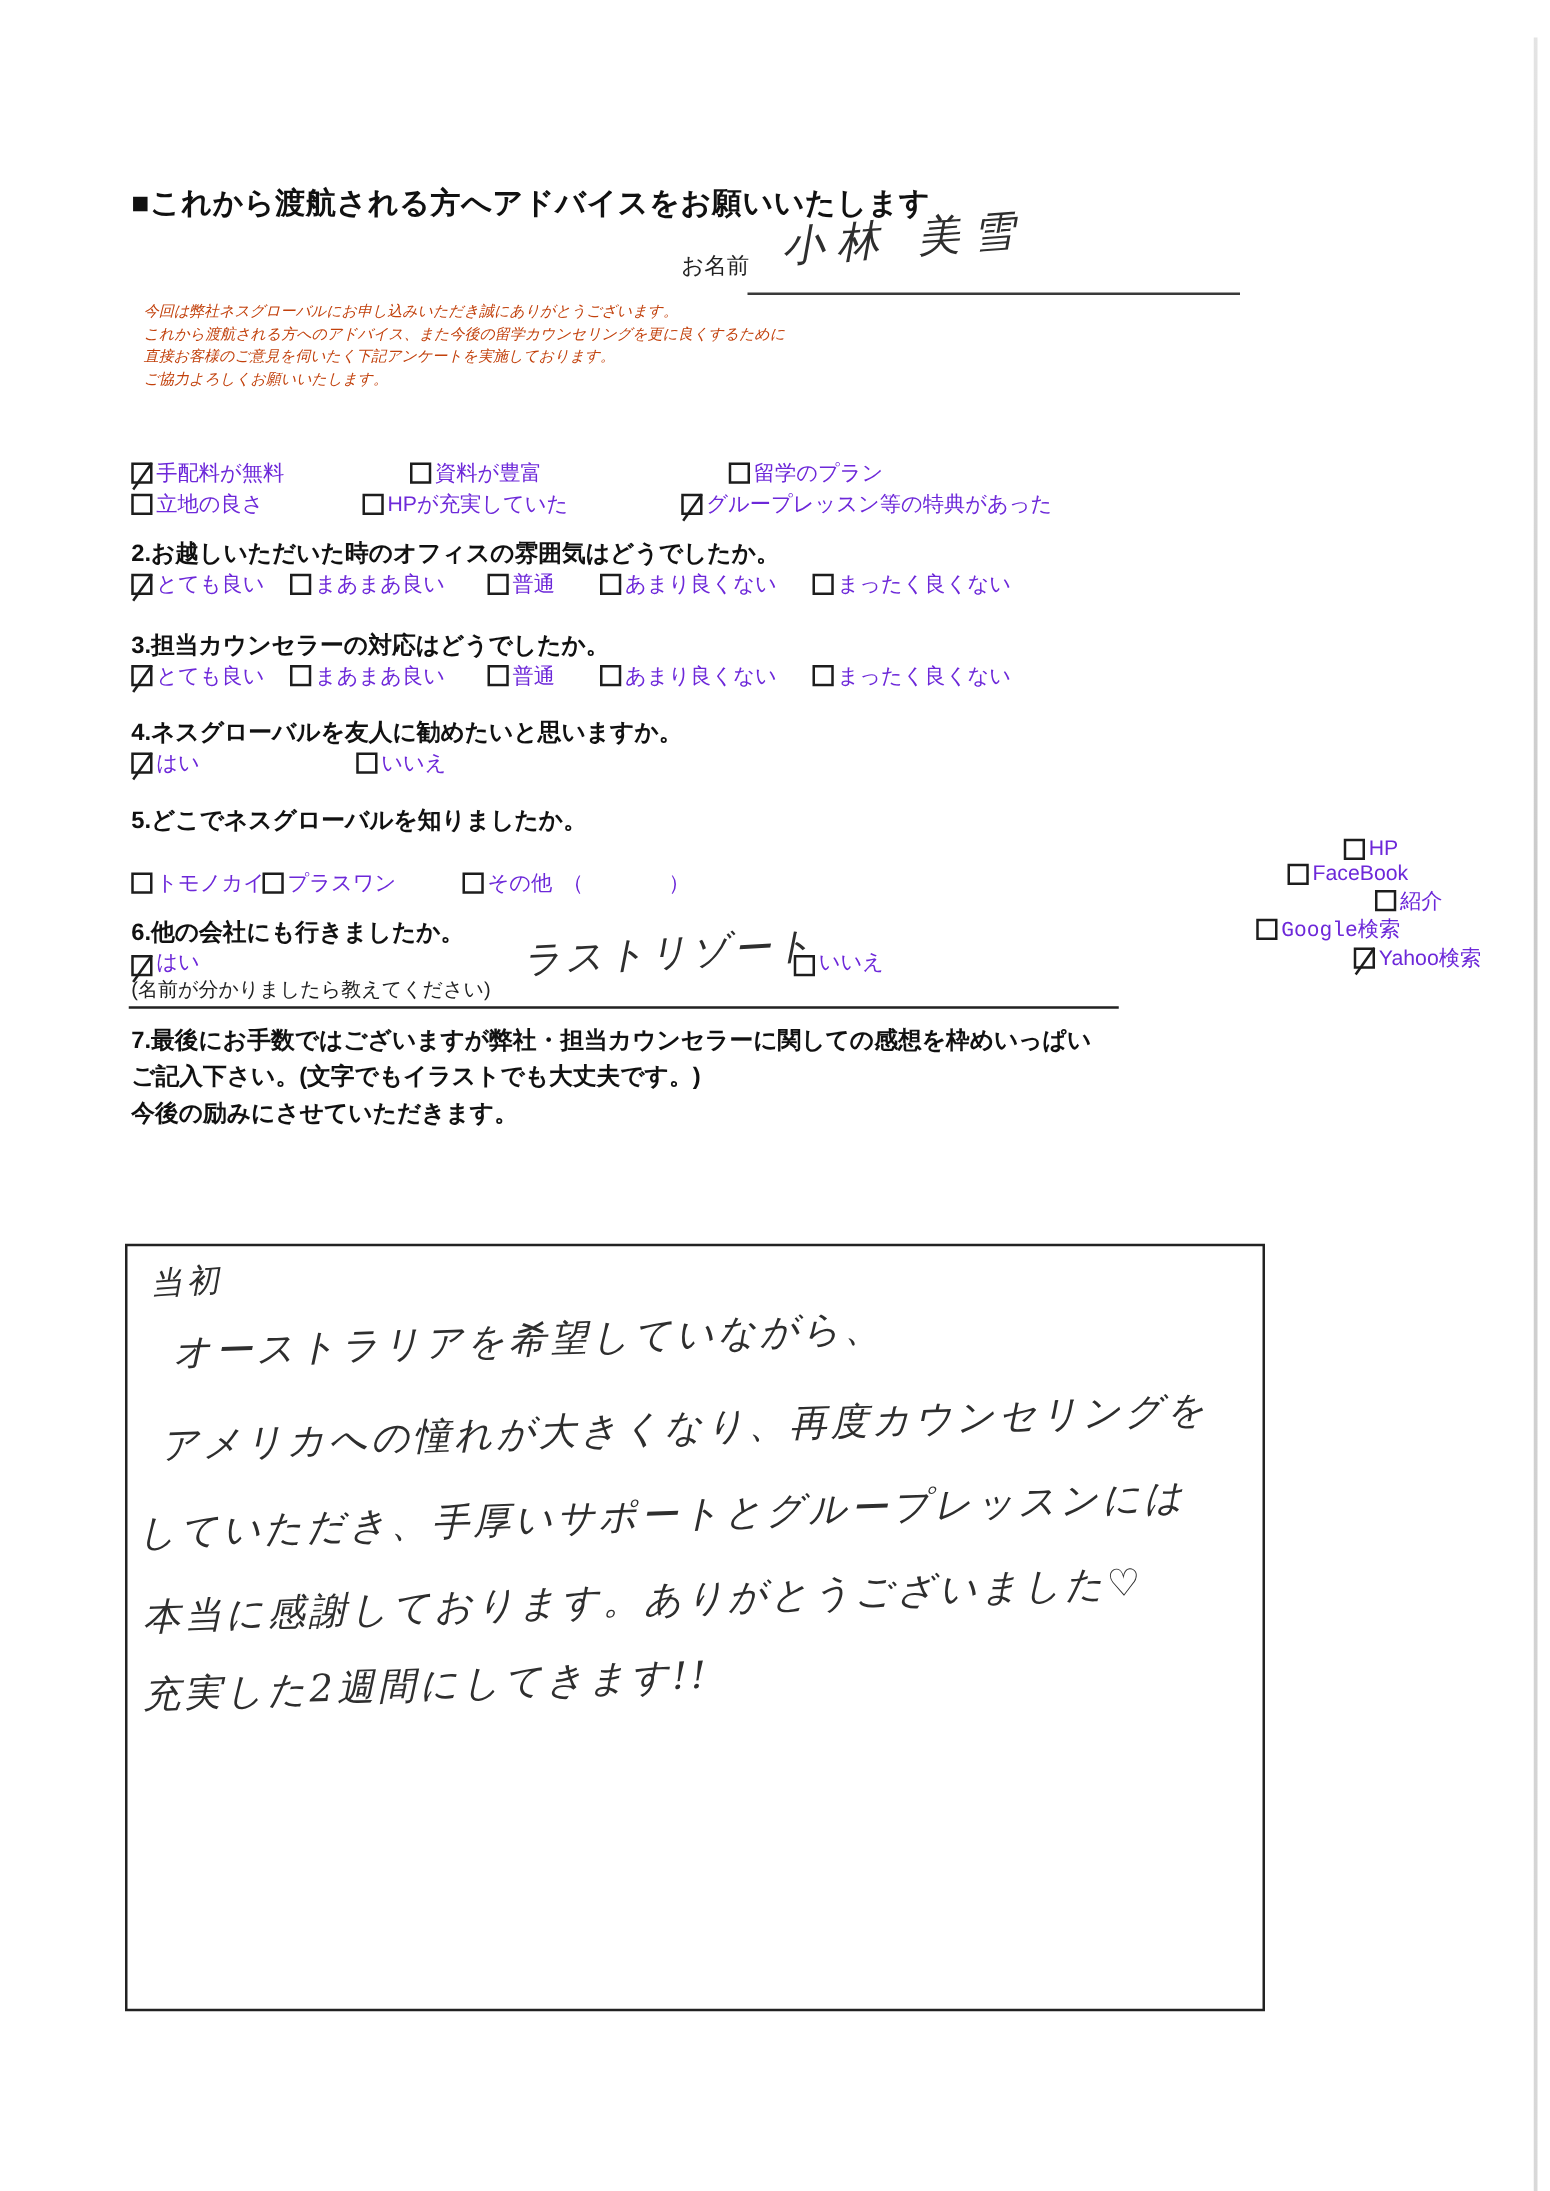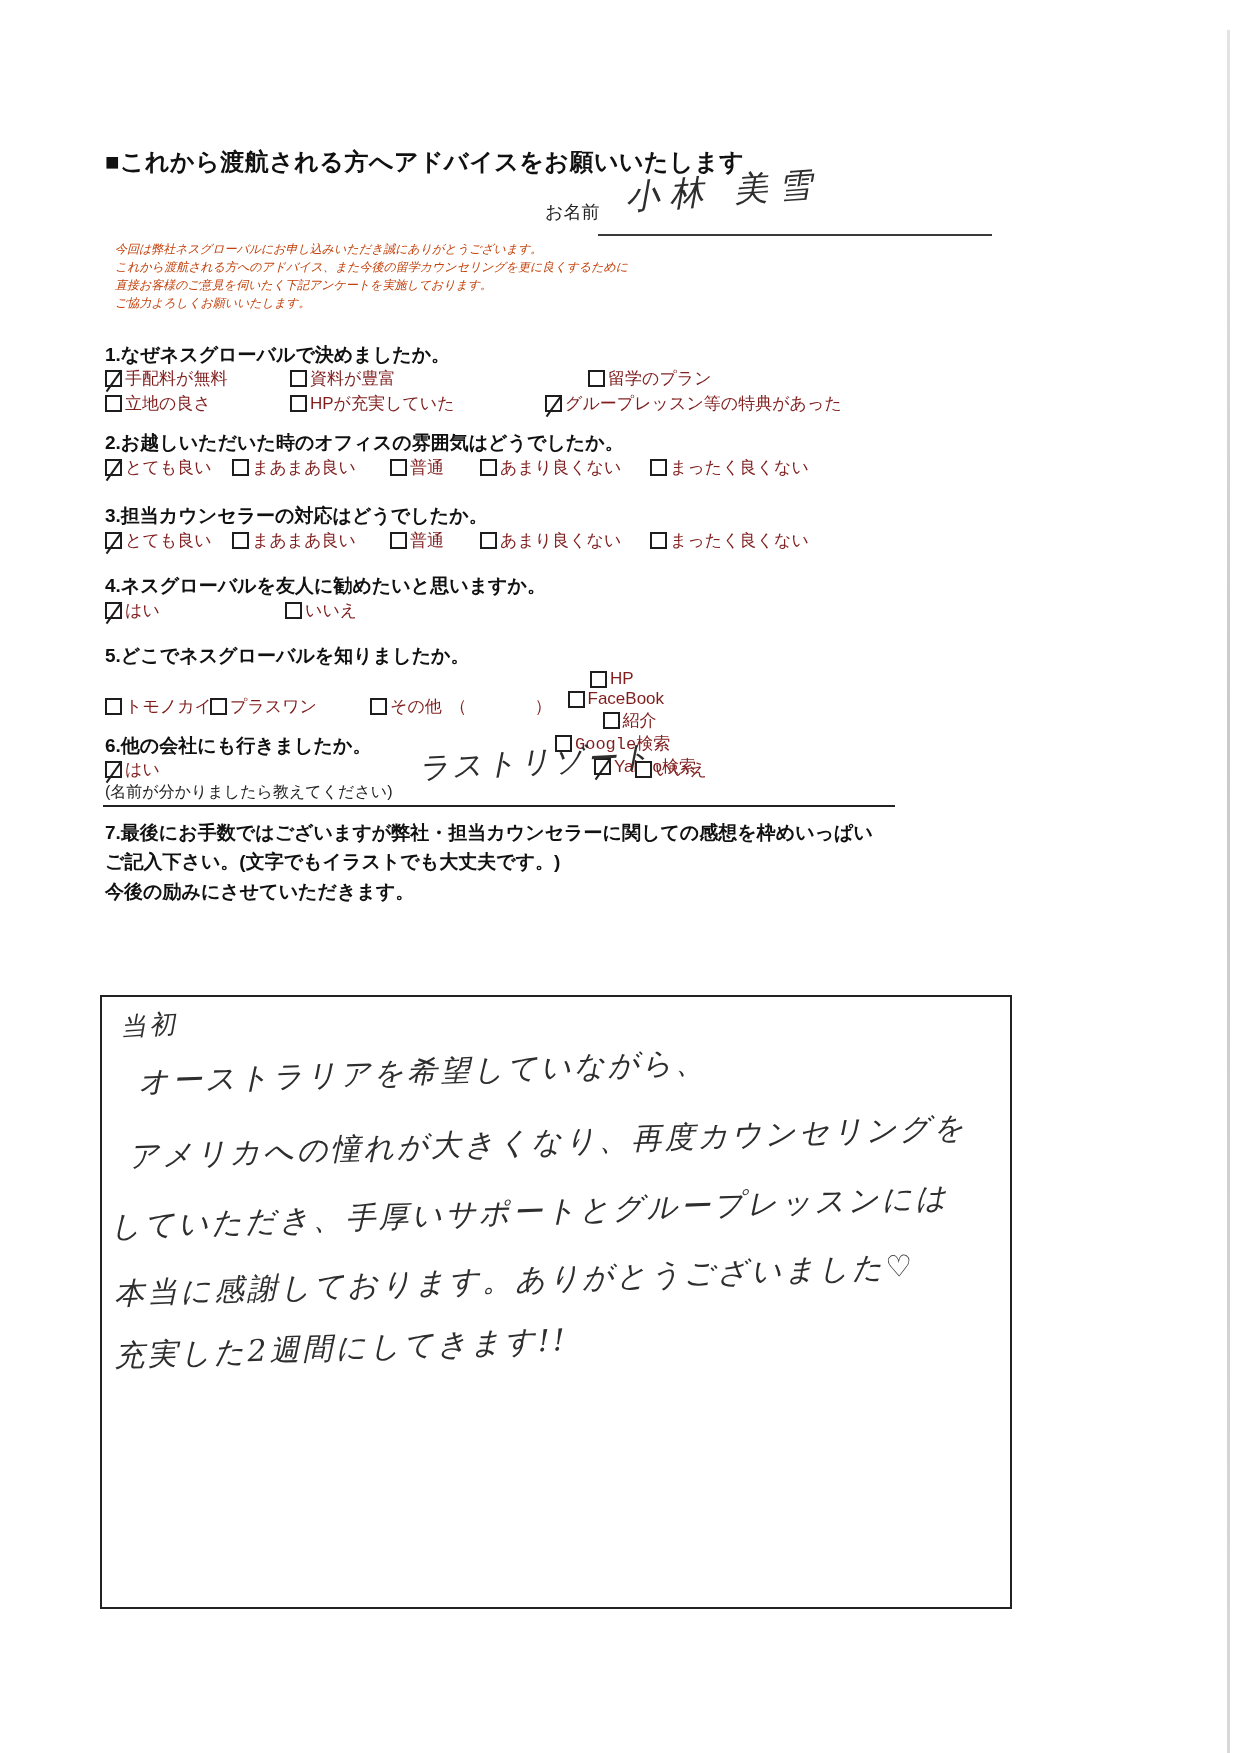--- a/index.html
+++ b/index.html
@@ -22,21 +22,21 @@
   }
   .name-label{font-size:18px;color:#222;}
   .name-line{border-bottom:2px solid #3a3a3a;}
   .hand{
     font-family:"DejaVu Serif","Liberation Serif",serif;
     font-style:italic;color:#2e2e2e;
   }
   .hand-name{font-size:34px;transform:rotate(-4deg);letter-spacing:10px;white-space:nowrap;}
   .intro{font-size:12px;line-height:1.5;color:#c2410c;white-space:pre-line;font-style:italic;}
   .q-title{font-size:19px;font-weight:bold;color:#111;white-space:nowrap;}
-  .opt-row{display:flex;align-items:center;font-size:17px;color:#7f1d1d;white-space:nowrap;}
+  .opt-row{display:flex;align-items:flex-end;font-size:17px;color:#6d28d9;white-space:nowrap;}
   .opt{display:flex;align-items:center;}
   .cb{
     display:inline-block;width:13px;height:13px;border:2px solid #1d1d1d;
     position:relative;flex:0 0 auto;margin-right:3px;background:#fff;
   }
   .cb.checked::after{
     content:"";position:absolute;width:26px;height:2px;background:#1d1d1d;
     left:-6px;bottom:3px;transform:rotate(-55deg);transform-origin:center;
   }
   .q6-underline{border-bottom:2px solid #222;}
@@ -58,27 +58,26 @@
 
   <div class="abs name-label" style="left:545px;top:200px;">お名前</div>
   <div class="abs name-line" style="left:598px;top:160px;width:394px;height:74px;"></div>
   <div class="abs hand hand-name" style="left:625px;top:168px;">小林 美雪</div>
 
   <div class="abs intro" style="left:115px;top:240px;">今回は弊社ネスグローバルにお申し込みいただき誠にありがとうございます。
 これから渡航される方へのアドバイス、また今後の留学カウンセリングを更に良くするために
 直接お客様のご意見を伺いたく下記アンケートを実施しております。
 ご協力よろしくお願いいたします。</div>
 
-  <div class="abs q-title" style="left:105px;top:342px;">1.なぜネスグローバルで決めましたか。</div>
   <div class="abs opt-row" style="left:105px;top:367px;width:1050px;">
     <span class="opt" style="width:185px;">
       <span class="cb checked"></span>
       <span>手配料が無料</span>
     </span>
-    <span class="opt" style="width:298px;">
+    <span class="opt" style="width:255px;margin-left:38px;">
       <span class="cb"></span>
       <span>資料が豊富</span>
     </span>
     <span class="opt">
       <span class="cb"></span>
       <span>留学のプラン</span>
     </span>
   </div>
   <div class="abs opt-row" style="left:105px;top:392px;width:1050px;">
     <span class="opt" style="width:185px;">

